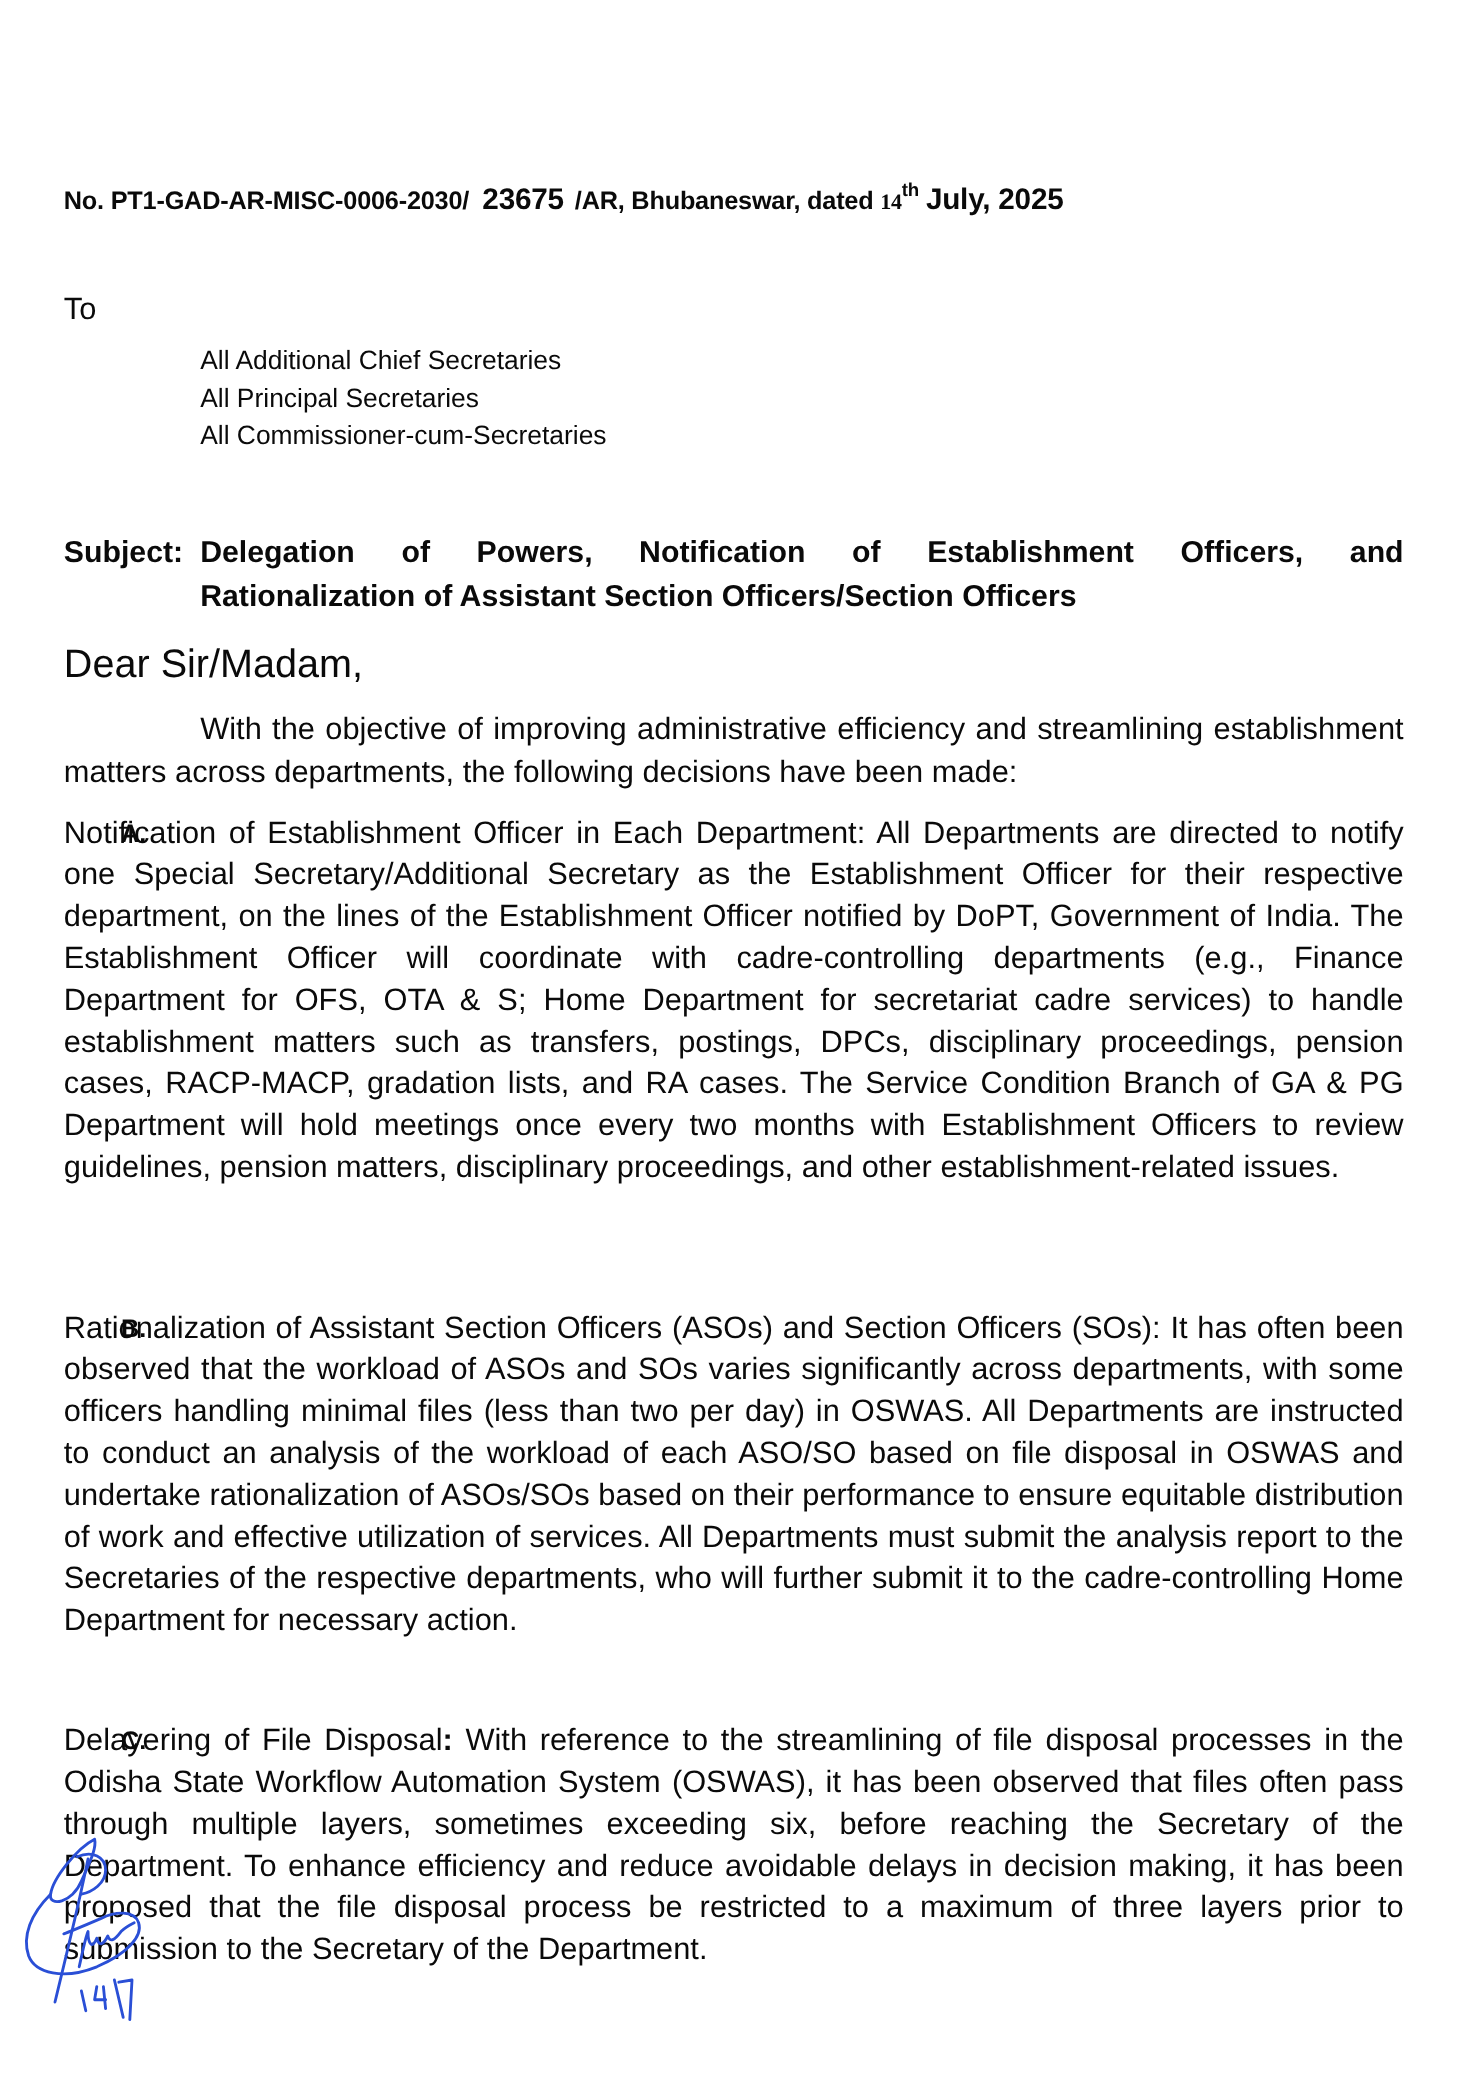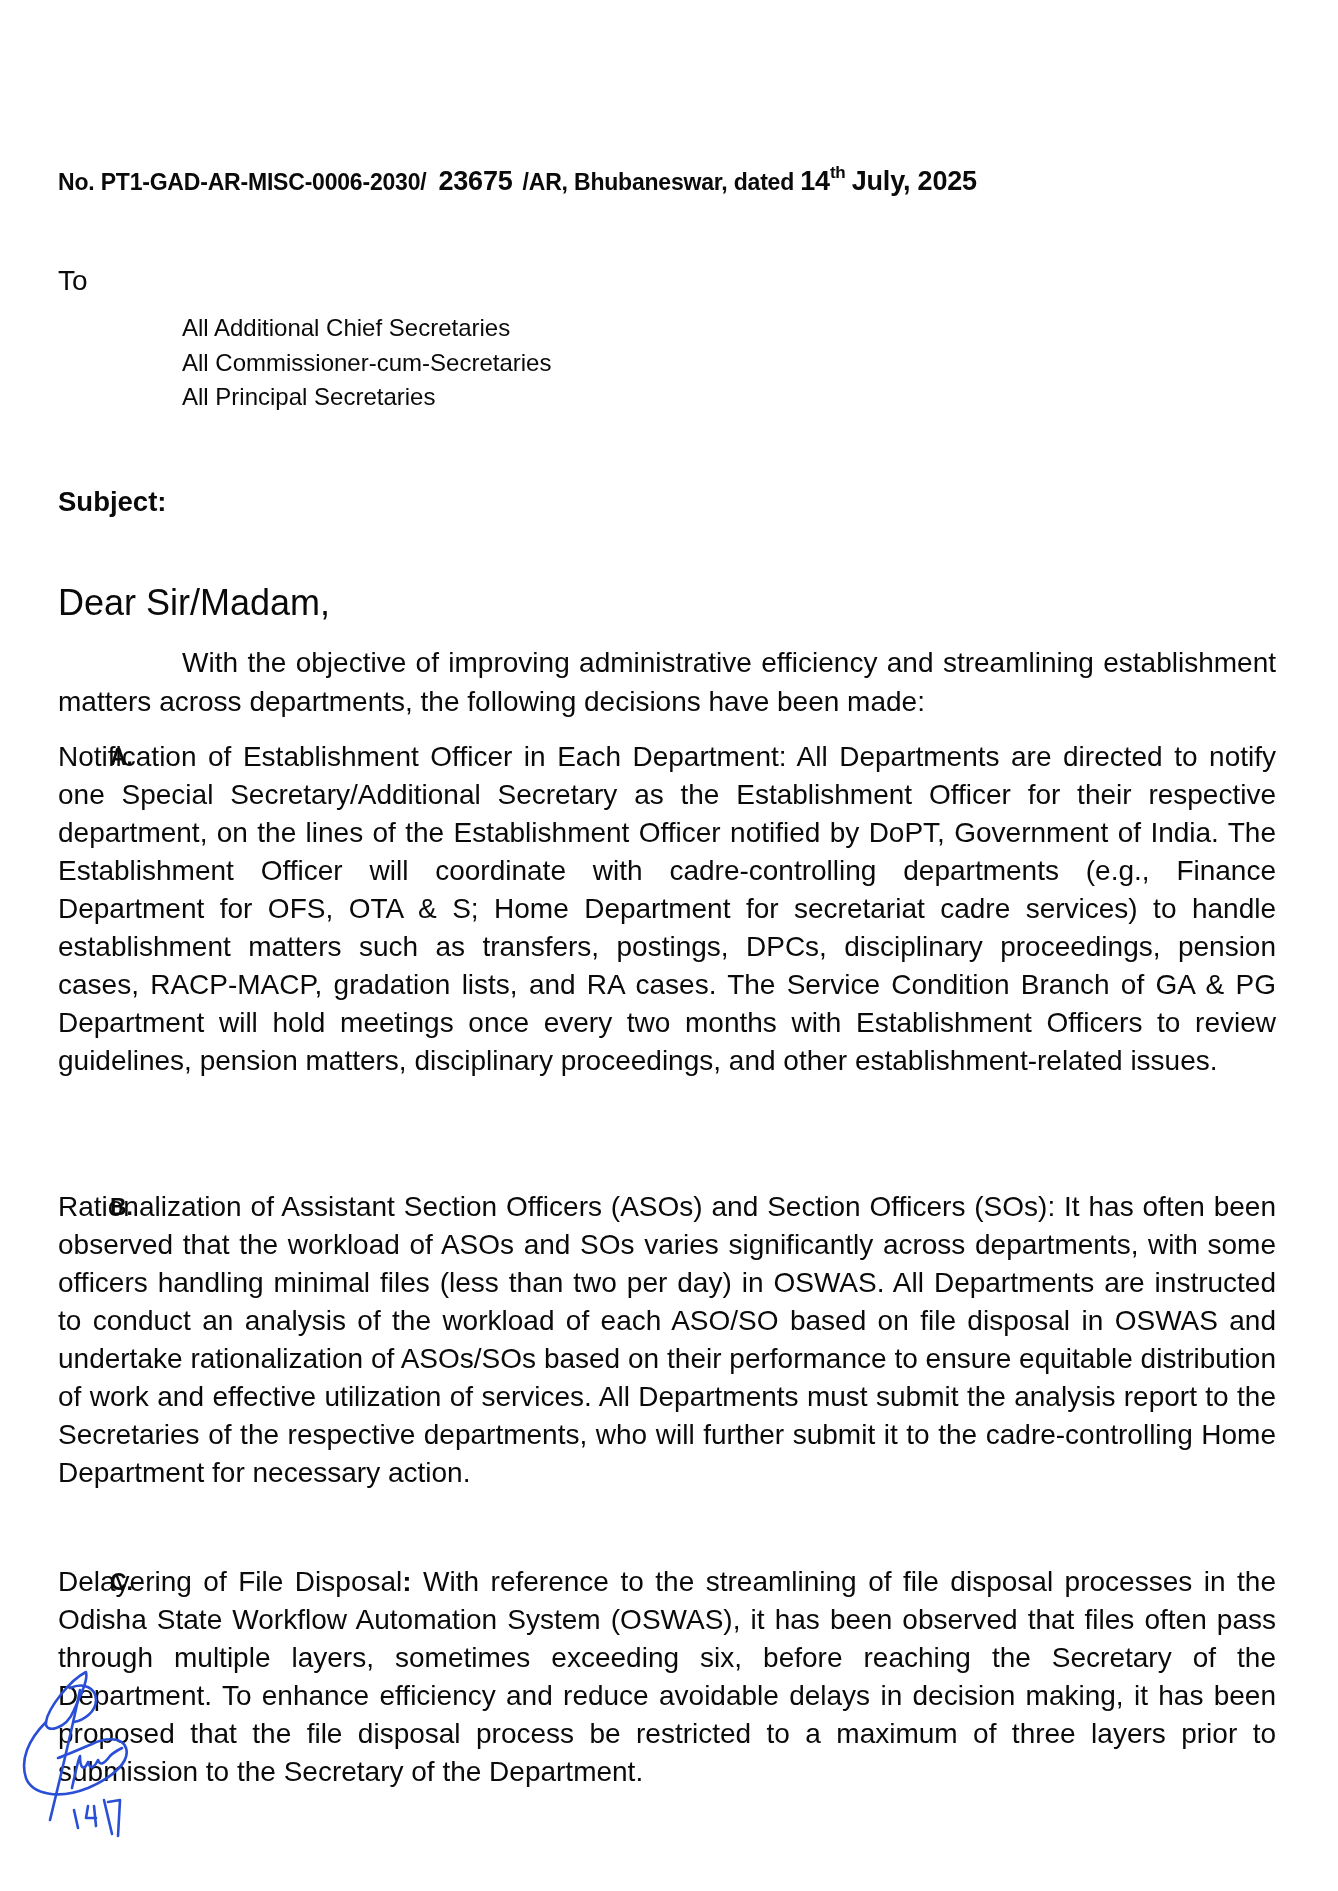--- a/index.html
+++ b/index.html
@@ -49,21 +49,22 @@
       font-size: 23px;
       line-height: 38px;
       white-space: nowrap;
       letter-spacing: -0.2px;
     }
     .ref .num {
       font-size: 27px;
       margin: 0 10px 0 12px;
     }
     .ref .day {
-      font-size: 27px;
+      font-size: 20px;
+      font-family: Liberation Serif, serif;
     }
     .ref sup {
       font-size: 17px;
       vertical-align: 12px;
       line-height: 0;
       margin-top: 44px;
     }
     .ref .monthyear {
       font-size: 27px;
     }
@@ -166,26 +167,30 @@
   <div class="ref">
     <span>No. PT1-GAD-AR-MISC-0006-2030/</span><span class="num">23675</span><span>/AR, Bhubaneswar, dated</span>
     <span class="day">14</span><sup>th</sup>
     <span class="monthyear">July, 2025</span>
   </div>
 
   <div class="to">To</div>
 
   <div class="recipients">
     <div>All Additional Chief Secretaries</div>
+    <div>All Principal Secretaries</div>
     <div>All Commissioner-cum-Secretaries</div>
-    <div>All Principal Secretaries</div>
   </div>
 
   <div class="subject">
     <span class="label">Subject:</span>
+    <div class="text">
+      <span class="first-line">Delegation of Powers, Notification of Establishment Officers, and</span>
+      <span>Rationalization of Assistant Section Officers/Section Officers</span>
+    </div>
   </div>
 
   <div class="salutation">Dear Sir/Madam,</div>
 
   <div class="para">With the objective of improving administrative efficiency and streamlining establishment matters across departments, the following decisions have been made:</div>
 
   <div class="items">
     <div class="item item-a">
       <span class="marker">A.</span>
       <div class="body">Notification of Establishment Officer in Each Department:  All Departments are directed to notify one Special Secretary/Additional Secretary as the Establishment Officer for their respective department, on the lines of the Establishment Officer notified by DoPT, Government of India. The Establishment Officer will coordinate with cadre-controlling departments (e.g., Finance Department for OFS, OTA &amp; S; Home Department for secretariat cadre services) to handle establishment matters such as transfers, postings, DPCs, disciplinary proceedings, pension cases, RACP-MACP, gradation lists, and RA cases.  The Service Condition Branch of GA &amp; PG Department will hold meetings once every two months with Establishment Officers to review guidelines, pension matters, disciplinary proceedings, and other establishment-related issues.</div>

